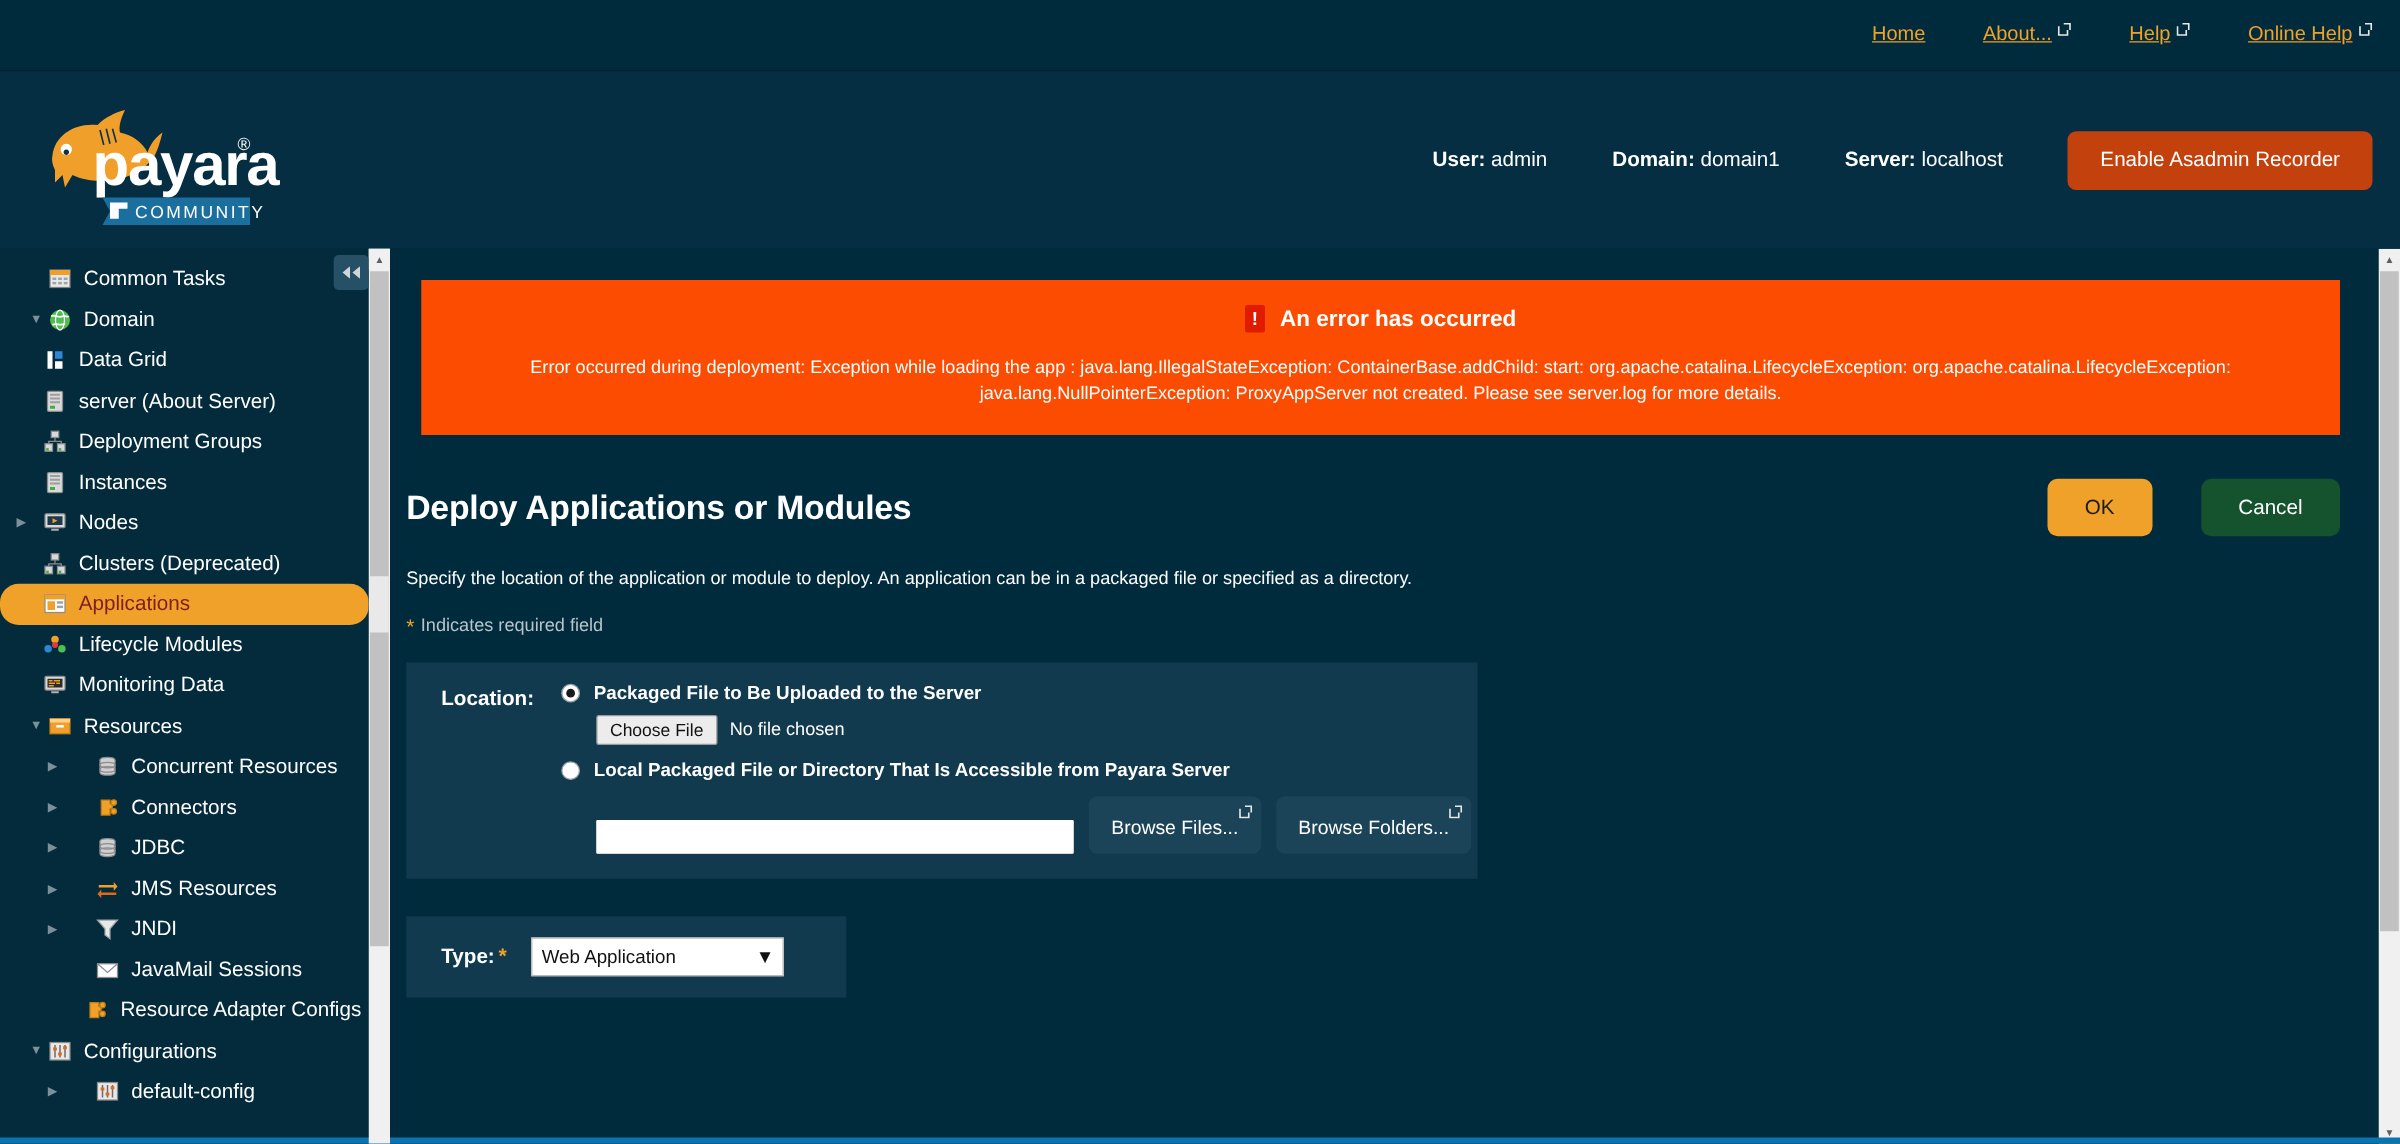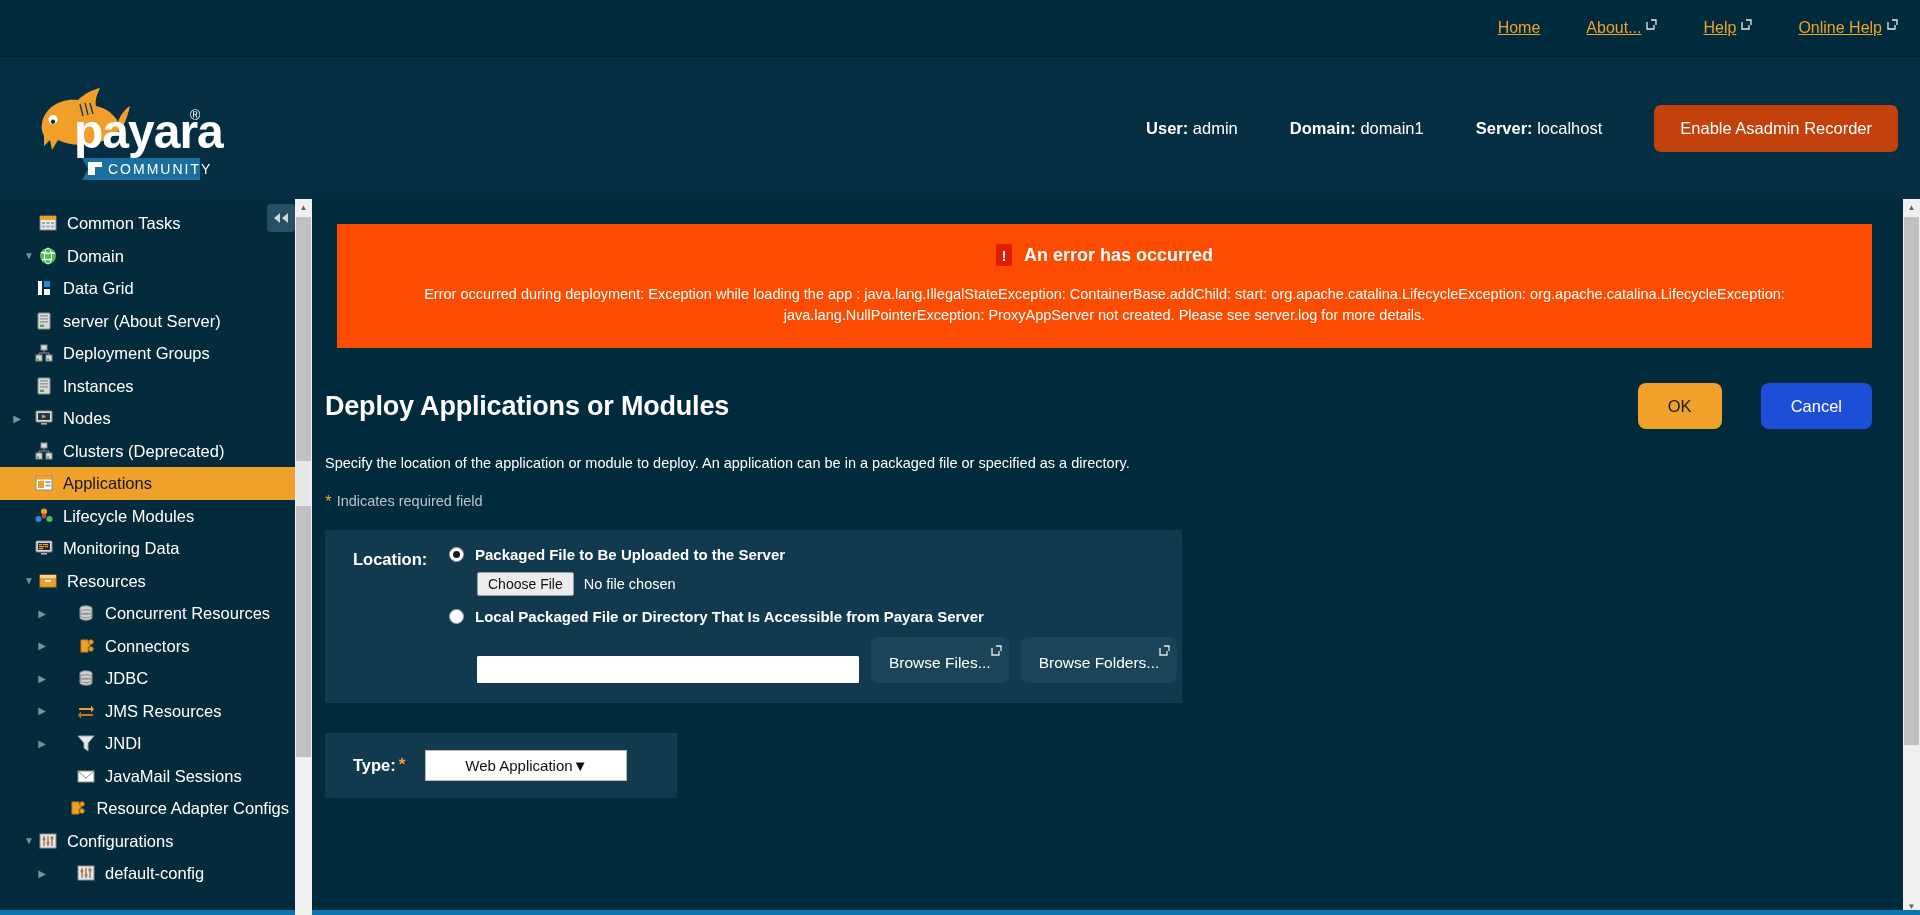--- a/index.html
+++ b/index.html
@@ -103,21 +103,22 @@
     align-items: center;
     height: 32.5px;
     color: #ffffff;
     font-size: 16.5px;
     white-space: nowrap;
     cursor: pointer;
     padding-right: 6px;
   }
   .tree-item.selected {
     background: #efa12a;
-    color: #0f172a;
+    color: #7f1d1d;
+    border-radius: 15px;
   }
   .twisty {
     width: 18px;
     flex: 0 0 18px;
     display: flex;
     align-items: center;
     justify-content: center;
     color: #7d8f99;
     font-size: 10px;
   }
@@ -244,21 +245,21 @@
     border: none;
     border-radius: 8px;
     font-size: 16.5px;
     font-family: "Liberation Sans", sans-serif;
     cursor: pointer;
     padding: 0 30px;
     height: 46px;
     margin-left: 12px;
   }
   .btn-ok { background: #efa12a; color: #1c1c1c; }
-  .btn-cancel { background: #1d4ed8; color: #ffffff; margin-left: 39px; }
+  .btn-cancel { background: #14532d; color: #ffffff; margin-left: 39px; }
 
   .desc {
     color: #ffffff;
     font-size: 14.5px;
     margin-top: 26px;
   }
   .req-note {
     margin-top: 22px;
     color: #b9c4ca;
     font-size: 14.5px;
@@ -393,21 +394,21 @@
   .select-box {
     width: 202px; height: 31px;
     background: #ffffff;
     border: 1px solid #b9b9b9;
     display: flex;
     align-items: center;
     padding: 0 7px;
     font-size: 15px;
     color: #111;
     cursor: pointer;
-    justify-content: center;
+    justify-content: space-between;
   }
 
   
   .main-scroll {
     position: absolute;
     top: 0; right: 0;
     width: 17px; height: 716px;
     background: #f0f0f0;
   }
   .ms-arrow {

